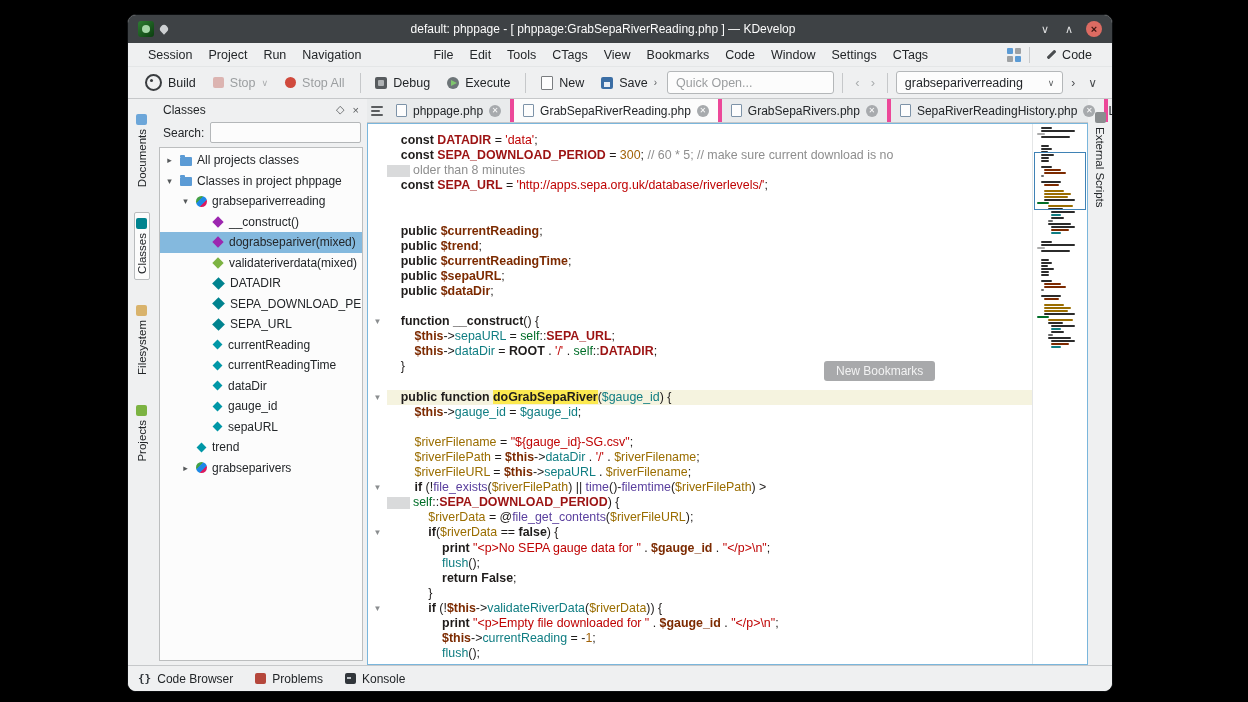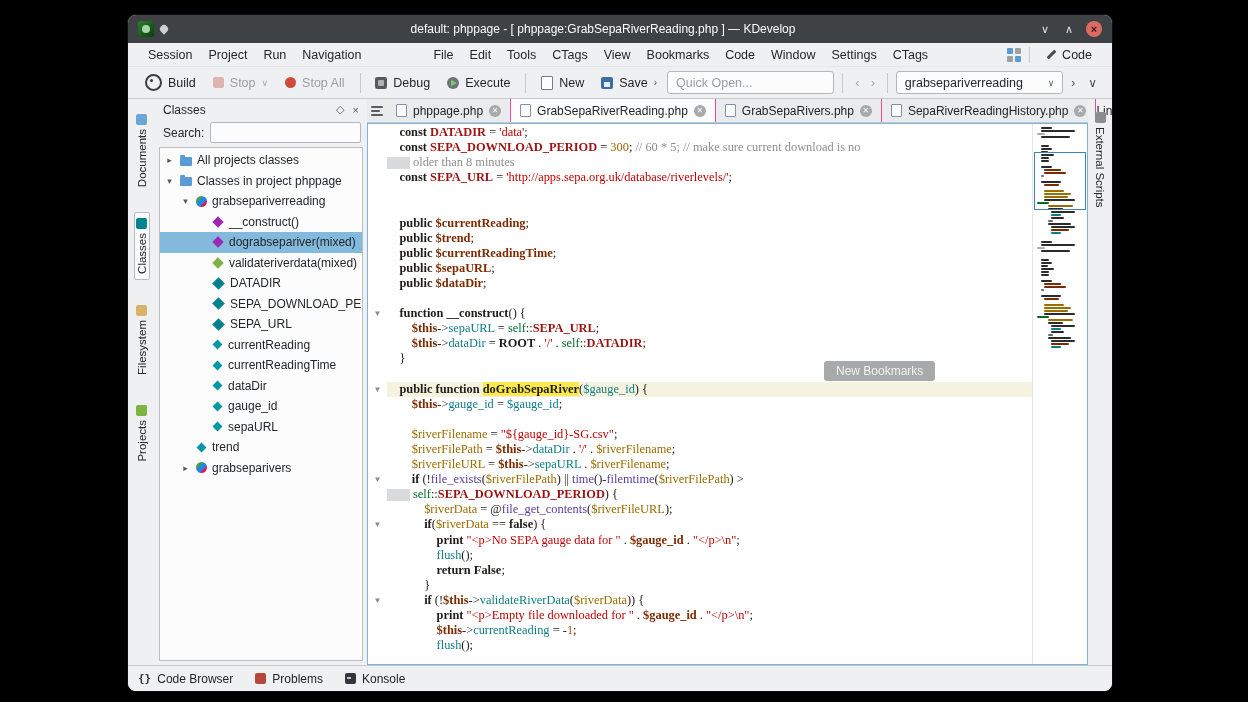--- a/index.html
+++ b/index.html
@@ -77,28 +77,28 @@
   .icon-method{width:8px;height:8px;transform:rotate(45deg);background:#9c27b0;margin:0 2px;}
   .icon-method2{width:8px;height:8px;transform:rotate(45deg);background:#7cb342;margin:0 2px;}
   .icon-const{width:9px;height:9px;transform:rotate(45deg);background:#00838f;margin:0 2px;}
   .icon-prop{width:7px;height:7px;transform:rotate(45deg);background:#0097a7;margin:0 2px;}
 
   
   .editor-region{flex:1;display:flex;flex-direction:column;min-width:0;}
   .tabbar{height:23px;flex:none;display:flex;align-items:stretch;font-size:12px;color:#232629;background:#e9ebec;border-bottom:1px solid #c6c8ca;}
   .doclist-icon{width:22px;display:flex;flex-direction:column;justify-content:center;gap:2px;padding:0 4px;}
   .doclist-icon i{display:block;height:2px;background:#5a5d5f;border-radius:1px;}
-  .etab{display:flex;align-items:center;gap:6px;padding:0 9px;border-right:1px solid #ec4899;white-space:nowrap;}
+  .etab{display:flex;align-items:center;gap:6px;padding:0 9px;border-right:4px solid #ec4899;white-space:nowrap;}
   .etab.active{background:#fcfcfc;}
   .file-icon{width:9px;height:11px;background:#fdfdfd;border:1px solid #7d93a8;border-radius:1px;}
   .tab-close{width:12px;height:12px;border-radius:50%;background:#a7aaad;color:#fcfcfc;font-size:8px;line-height:12px;text-align:center;}
   .linecol{margin-left:auto;align-self:center;padding-right:10px;white-space:nowrap;}
 
   .editor-body{flex:1;display:flex;min-height:0;background:#fff;border:1px solid #7ab6dc;position:relative;}
-  .code{flex:1;font-family:Liberation Serif, serif;font-size:12.4px;line-height:15.1px;overflow:hidden;padding-top:1px;min-width:0;}
+  .code{flex:1;font-family:Liberation Sans, sans-serif;font-size:12.4px;line-height:15.1px;overflow:hidden;padding-top:9px;min-width:0;}
   .code-line{display:flex;height:15.1px;}
   .gutter{width:19px;flex:none;text-align:center;color:#8a8d8f;font-size:8px;line-height:15.1px;}
   .line-text{flex:1;white-space:pre;min-width:0;}
   .cur-line{background:#f5f3df;}
   .wrapbox{display:inline-block;width:23px;height:12px;background:#d9dadb;margin-right:3px;vertical-align:middle;}
   .pl{color:#1f1c1b}
   .kw{color:#1f1c1b;font-weight:bold}
   .ct{color:#9c1313;font-weight:bold}
   .st{color:#bf0303}
   .nu{color:#a16207}

